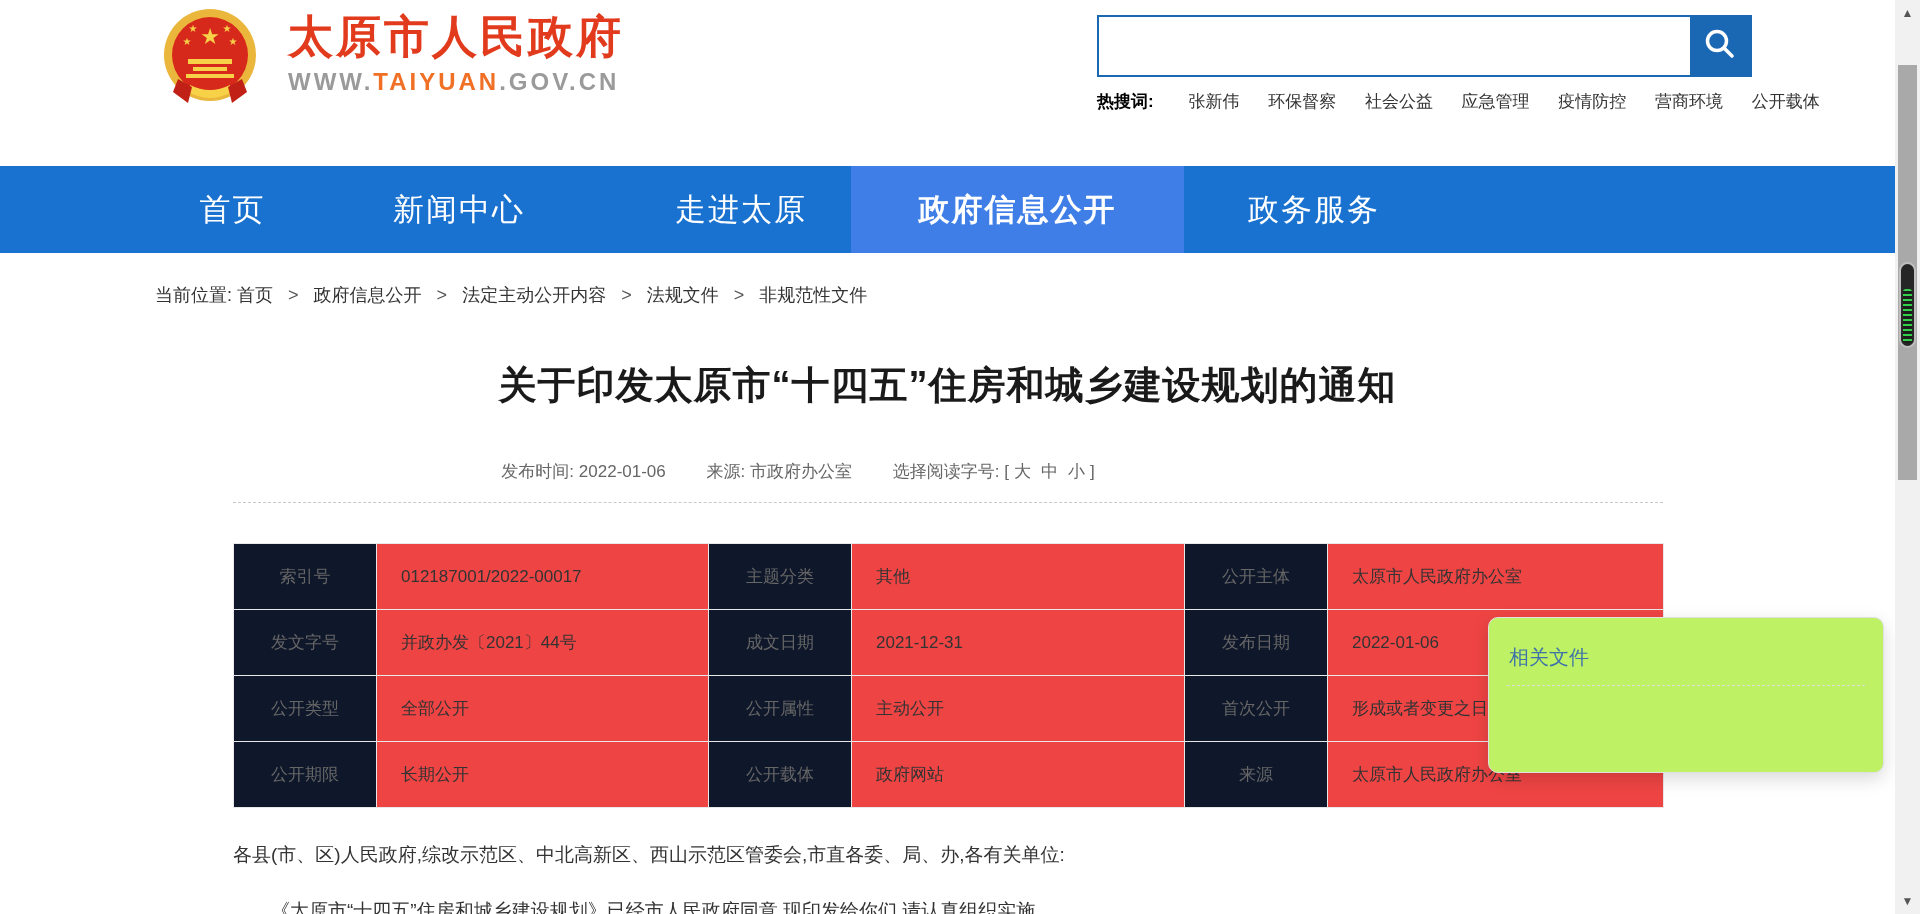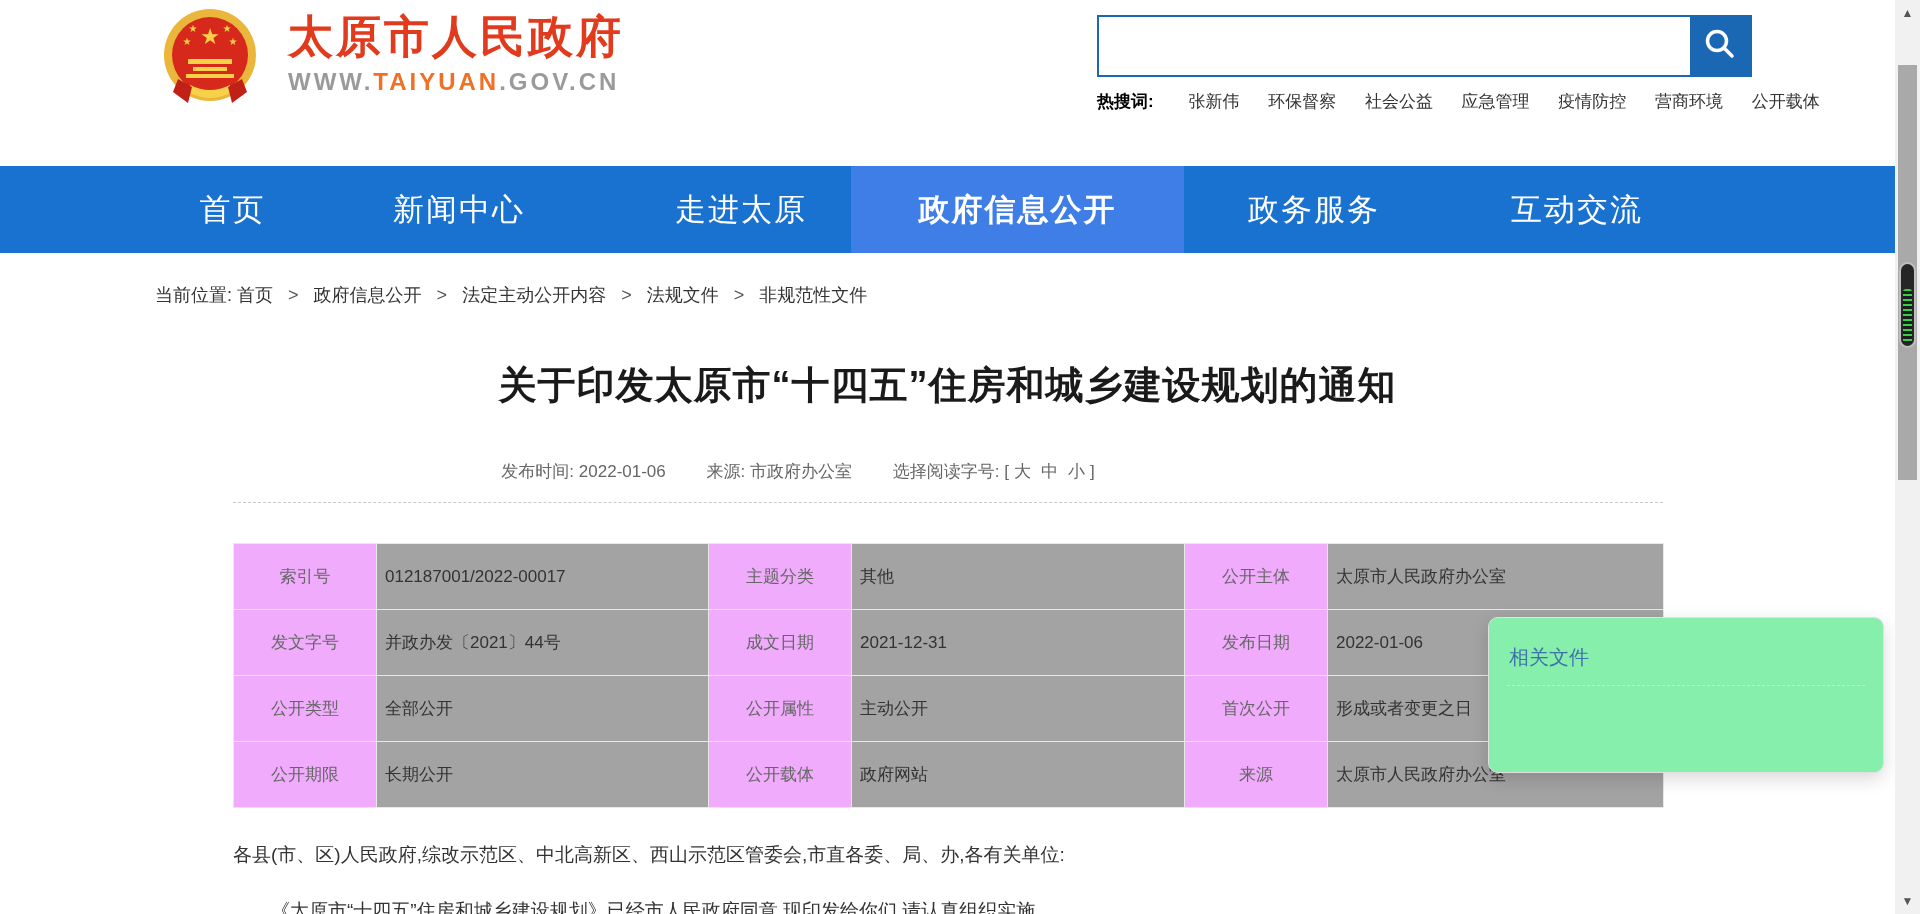--- a/index.html
+++ b/index.html
@@ -49,29 +49,29 @@
     font-size:38px; font-weight:bold; color:#1a1a1a; letter-spacing:1px; }
   .meta { position:absolute; left:0; top:460px; width:1596px; text-align:center; font-size:17px; color:#666; }
   .meta .group { margin:0 18px; }
   .meta .fs { margin:0 5px; cursor:pointer; }
   .sep-dashed { position:absolute; left:233px; top:502px; width:1430px; border-top:1px dashed #c9c9c9; }
 
   
   .info-table { position:absolute; left:233px; top:543px; width:1430px;
     border-collapse:collapse; table-layout:fixed; font-size:17px; }
   .info-table td { border:1px solid #e8e8e8; height:66px; }
-  .info-table td.lbl { background:#f0abfc; text-align:center; color:#666; }
-  .info-table td.val { padding:0 8px; color:#333; background:#a3a3a3; white-space:nowrap; overflow:hidden; }
+  .info-table td.lbl { background:#0f172a; text-align:center; color:#666; }
+  .info-table td.val { padding:0 24px; color:#333; background:#ef4444; white-space:nowrap; overflow:hidden; }
 
   
   .para1 { position:absolute; left:233px; top:840px; width:1430px; font-size:19px; color:#333; line-height:30px; }
   .para2 { position:absolute; left:233px; top:896px; width:1430px; font-size:19px; color:#333; line-height:30px; text-indent:38px; }
 
   
-  .popup { position:absolute; left:1488px; top:617px; width:396px; height:156px; background:#86efac;
+  .popup { position:absolute; left:1488px; top:617px; width:396px; height:156px; background:#bef264;
     border:1px solid #e0e0e0; border-radius:10px; box-shadow:0 6px 18px rgba(0,0,0,0.15); z-index:20; }
   .popup-title { margin:26px 0 0 20px; font-size:20px; color:#3f72a8; }
   .popup-divider { margin:14px 18px 0 18px; border-top:1px dashed #ddd; }
   .popup-link { margin:10px 18px 0 39px; width:332px; font-size:18px; line-height:29px; color:#333; cursor:pointer; }
 
   
   .scrollbar { position:absolute; right:0; top:0; width:25px; height:914px; background:#f1f1f1; z-index:30; }
   .sb-btn { position:absolute; left:0; width:25px; text-align:center; color:#555; font-size:12px; cursor:pointer; user-select:none; }
   .sb-up { top:6px; } .sb-down { bottom:6px; }
   .sb-thumb { position:absolute; left:3px; top:65px; width:19px; height:415px; background:#a9a9a9; cursor:pointer; }
@@ -131,21 +131,20 @@
     <span class="hot-kw">公开载体</span>
   </div>
 </div>
 
 <div class="nav">
   <div class="nav-item n1">首页</div>
   <div class="nav-item n2">新闻中心</div>
   <div class="nav-item n3">走进太原</div>
   <div class="nav-item n4 active">政府信息公开</div>
   <div class="nav-item n5">政务服务</div>
-  <div class="nav-item n6">互动交流</div>
 </div>
 
 <div class="breadcrumb">
   <span>当前位置:</span>
   <span class="bc-item">首页</span>
   <span class="sep">&gt;</span>
   <span class="bc-item">政府信息公开</span>
   <span class="sep">&gt;</span>
   <span class="bc-item">法定主动公开内容</span>
   <span class="sep">&gt;</span>

